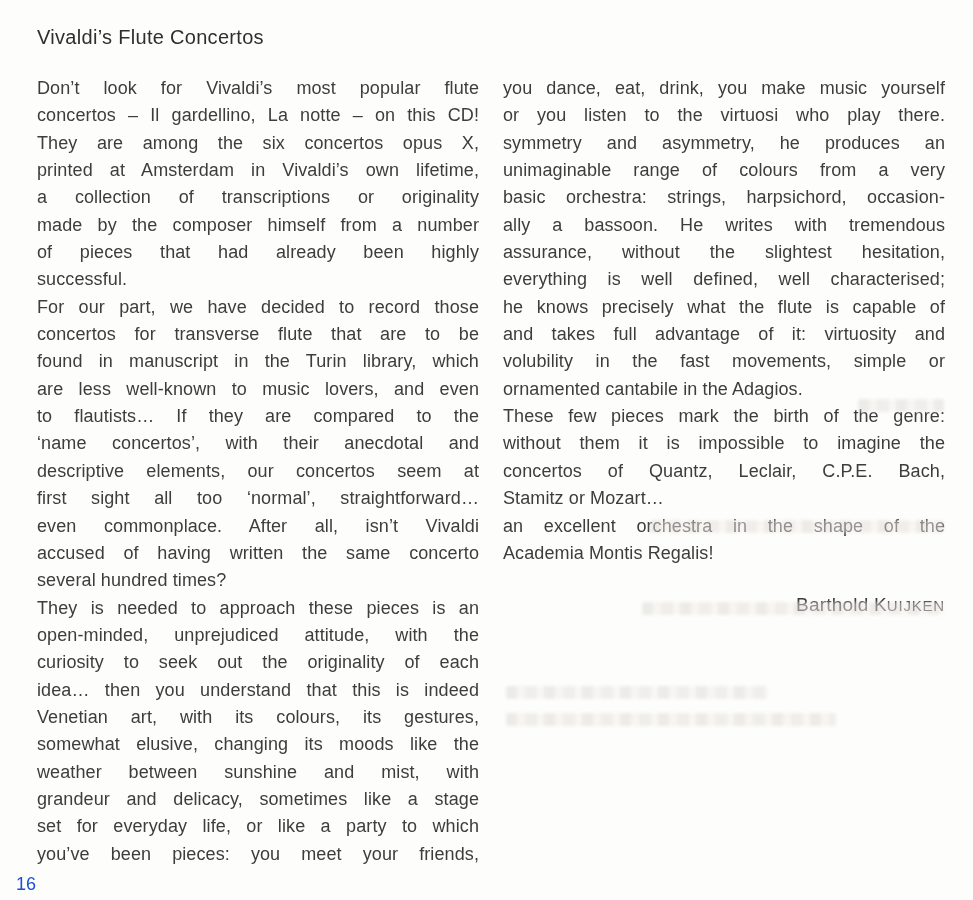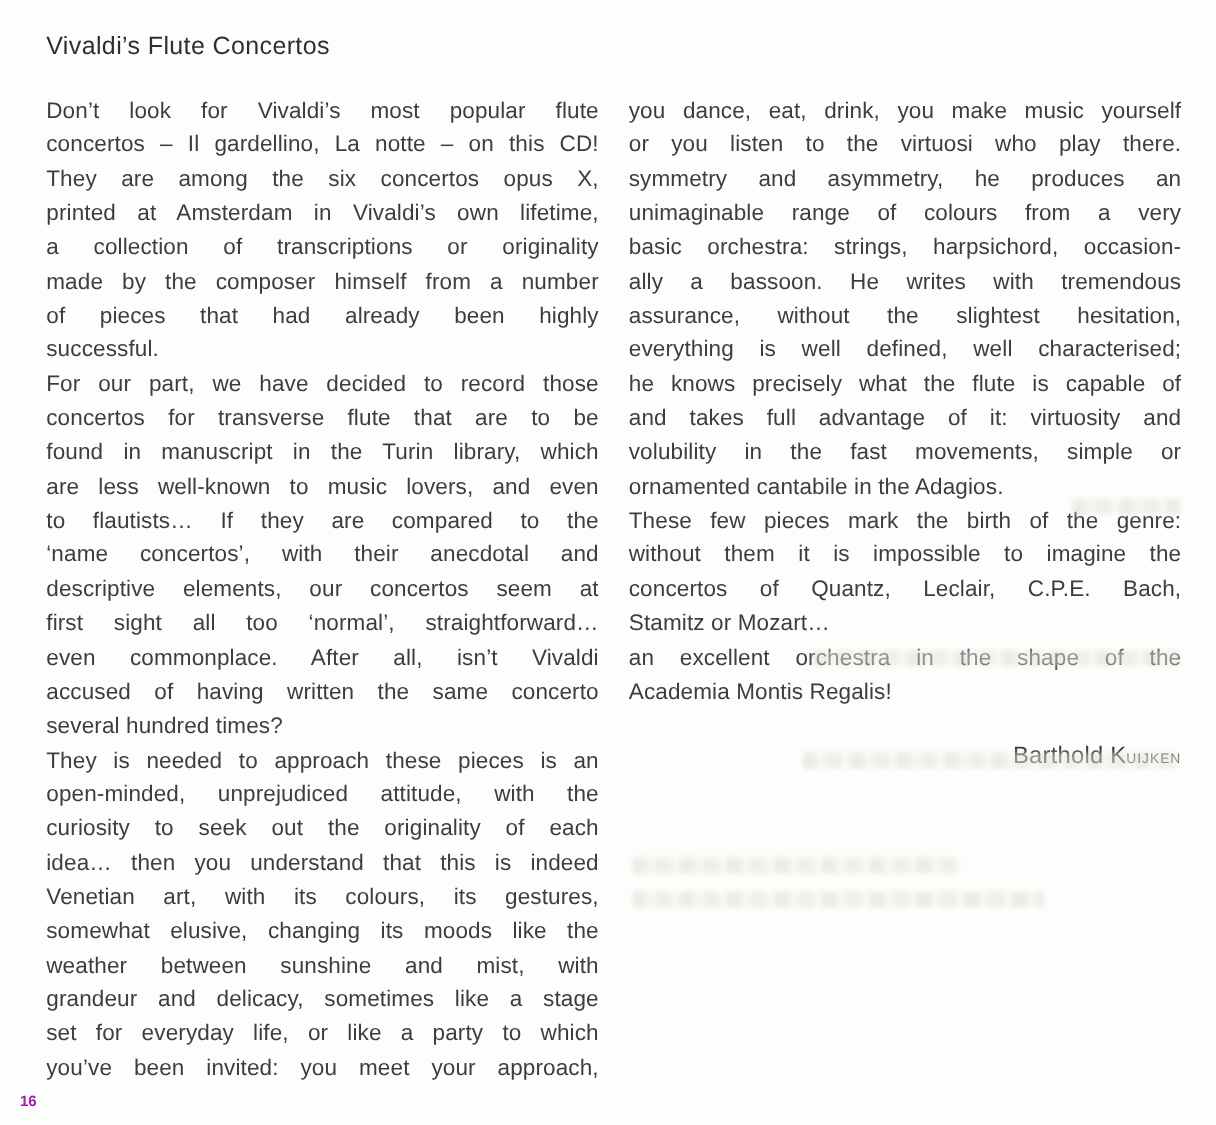--- a/index.html
+++ b/index.html
@@ -26,24 +26,24 @@
     height:27.35px; line-height:27.35px;
     overflow:hidden; white-space:normal;
     letter-spacing:0.1px;
   }
   .just { text-align:justify; text-align-last:justify; text-justify:inter-word; }
   .italic { }
   .signature {
     text-align:right; margin-top:27px;
     font-size:19px; color:#3a3a3a; letter-spacing:0.2px;
   }
-  .sig-caps { font-size:11px; letter-spacing:0.8px; }
+  .sig-caps { font-size:15px; letter-spacing:0.8px; }
   .pagenum {
     position:absolute; left:16px; top:874px;
-    font-size:12px; font-weight:700; color:#a21caf;
+    font-size:18px; font-weight:400; color:#1d4ed8;
   }
   
   .ghost {
     position:absolute; height:13px; border-radius:2px;
     filter:blur(1.6px); opacity:0.5;
     background:repeating-linear-gradient(90deg,
       #dddbd6 0 11px, #f0eeea 11px 19px, #e3e1dc 19px 31px, #f3f1ed 31px 38px);
   }
   .g1 { left:858px; top:399px; width:86px;  }
   .g2 { left:650px; top:520px; width:294px; }
@@ -81,21 +81,21 @@
         <div class="line">several hundred times?</div>
         <div class="line just">They is needed to approach these pieces is an</div>
         <div class="line just">open-minded, unprejudiced attitude, with the</div>
         <div class="line just">curiosity to seek out the originality of each</div>
         <div class="line just">idea… then you understand that this is indeed</div>
         <div class="line just">Venetian art, with its colours, its gestures,</div>
         <div class="line just">somewhat elusive, changing its moods like the</div>
         <div class="line just">weather between sunshine and mist, with</div>
         <div class="line just">grandeur and delicacy, sometimes like a stage</div>
         <div class="line just">set for everyday life, or like a party to which</div>
-        <div class="line just">you’ve been invited: you meet your approach,</div>
+        <div class="line just">you’ve been pieces: you meet your friends,</div>
       </div>
   </div>
 
   <div class="col col-right">
     <div>
         <div class="line just">you dance, eat, drink, you make music yourself</div>
         <div class="line just">or you listen to the virtuosi who play there.</div>
         <div class="line just">symmetry and asymmetry, he produces an</div>
         <div class="line just">unimaginable range of colours from a very</div>
         <div class="line just">basic orchestra: strings, harpsichord, occasion-</div>

